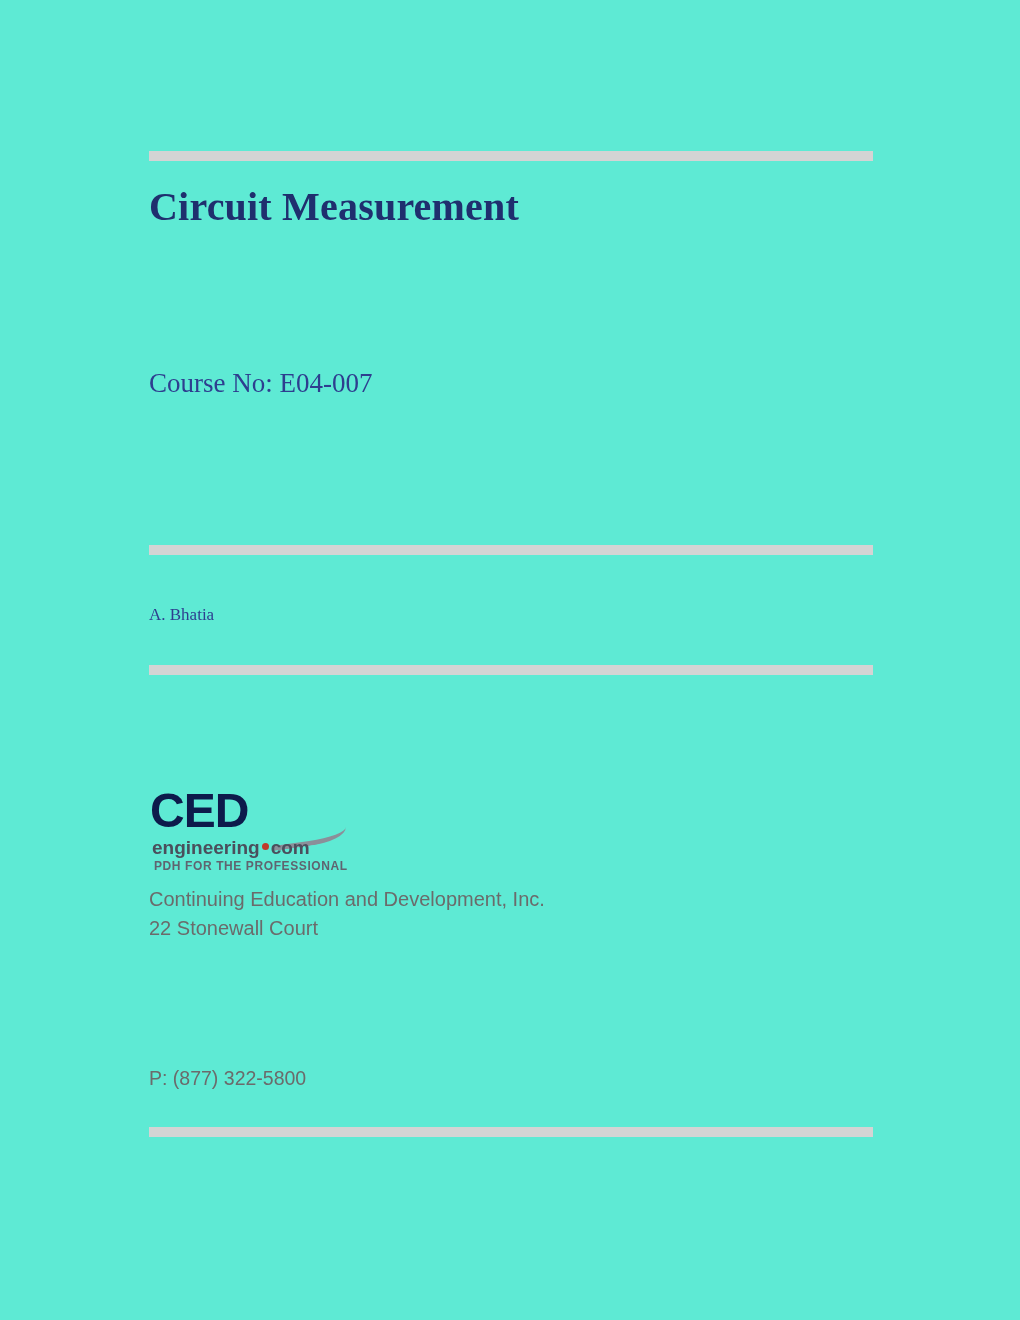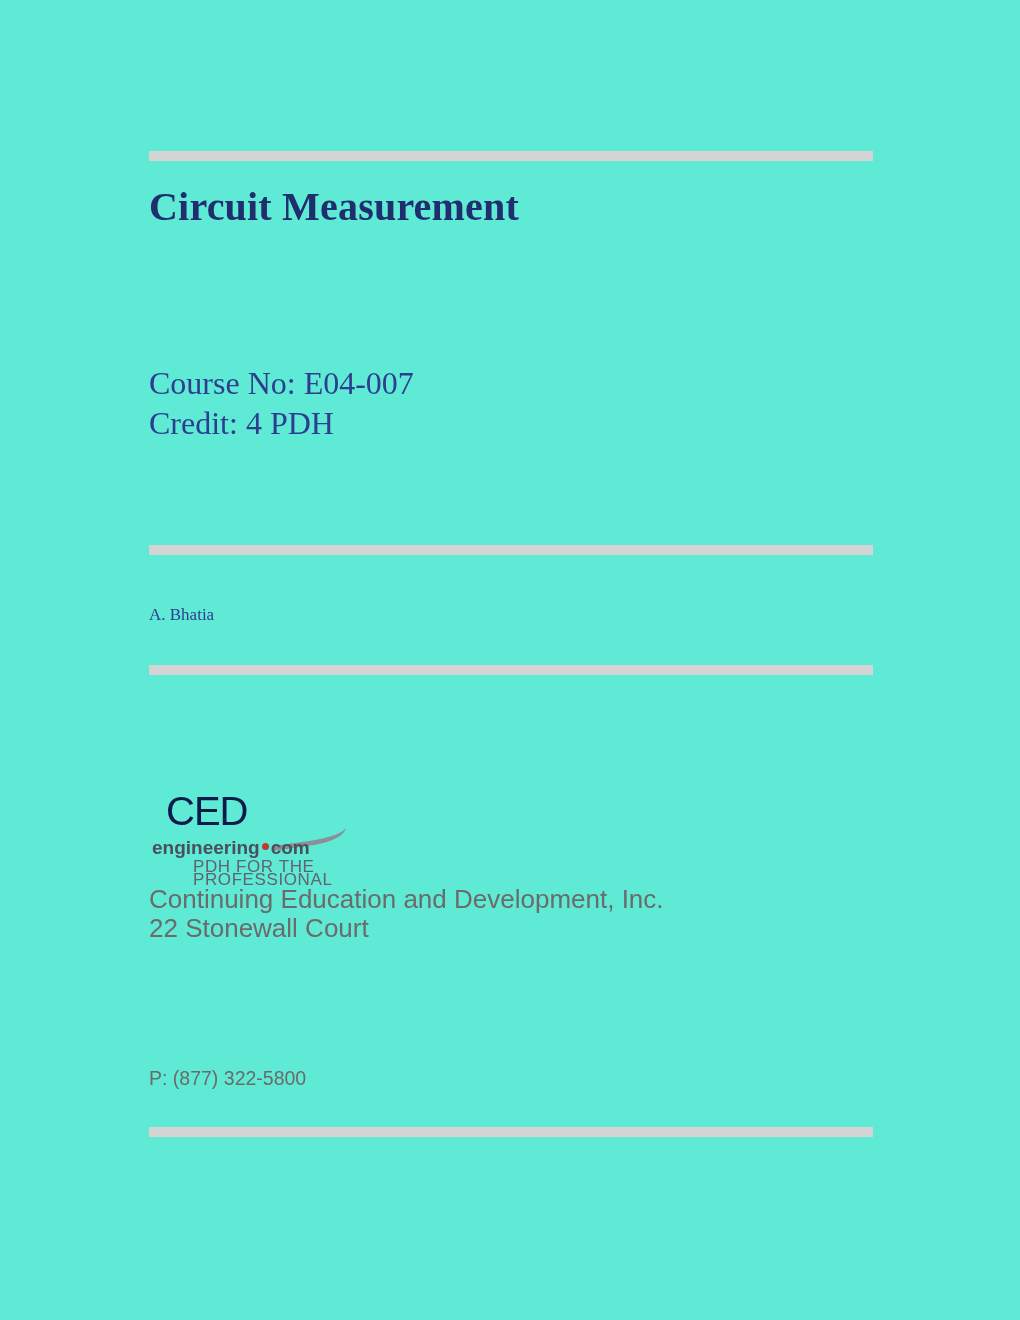--- a/index.html
+++ b/index.html
@@ -50,21 +50,21 @@
     color: #1f2f6e;
     letter-spacing: 0.2px;
   }
 
   .course-block {
     position: absolute;
     left: 149px;
     top: 363px;
     width: 700px;
     font-family: "Liberation Serif", serif;
-    font-size: 32px;
+    font-size: 27px;
     line-height: 40px;
     color: #2e3e8f;
   }
   .course-line {
     display: block;
     white-space: nowrap;
   }
 
   .author {
     position: absolute;
@@ -79,25 +79,25 @@
   
   .logo {
     position: absolute;
     left: 150px;
     top: 785px;
     width: 200px;
     height: 85px;
   }
   .logo-ced {
     position: absolute;
-    left: 16px;
+    left: 0;
     top: 0;
     font-family: "Liberation Sans", sans-serif;
-    font-weight: normal;
-    font-size: 40px;
+    font-weight: bold;
+    font-size: 48px;
     line-height: 52px;
     letter-spacing: -1px;
     color: #0d1b4b;
   }
   .logo-swoosh {
     position: absolute;
     left: 120px;
     top: 34px;
     width: 76px;
     height: 22px;
@@ -123,33 +123,32 @@
     background: #c03a2b;
     border-radius: 50%;
     vertical-align: middle;
     margin: 0 2px 4px 2px;
   }
   .logo-tag {
     position: absolute;
     left: 4px;
     top: 75px;
     font-family: "Liberation Sans", sans-serif;
-    font-weight: normal;
-    font-size: 17px;
+    font-weight: bold;
+    font-size: 12px;
     line-height: 13px;
     letter-spacing: 0.6px;
     color: #5f6470;
-    margin-left: 39px;
   }
 
   .address {
     position: absolute;
     left: 149px;
     top: 885px;
-    font-size: 26px;
+    font-size: 20px;
     line-height: 28.5px;
     color: #6b6b6b;
   }
   .address div { white-space: nowrap; }
 
   .contact {
     position: absolute;
     left: 149px;
     top: 1028px;
     font-size: 19.5px;
@@ -167,21 +166,20 @@
 <body>
 
 <div class="page">
 
   <div class="rule rule-1"></div>
 
   <div class="title">Circuit Measurement</div>
 
   <div class="course-block">
     <span class="course-line">Course No: E04-007</span>
-    <span class="course-line">Credit: 4 PDH</span>
   </div>
 
   <div class="rule rule-2"></div>
 
   <div class="author">A. Bhatia</div>
 
   <div class="rule rule-3"></div>
 
   <div class="logo">
     <div class="logo-ced">CED</div>

